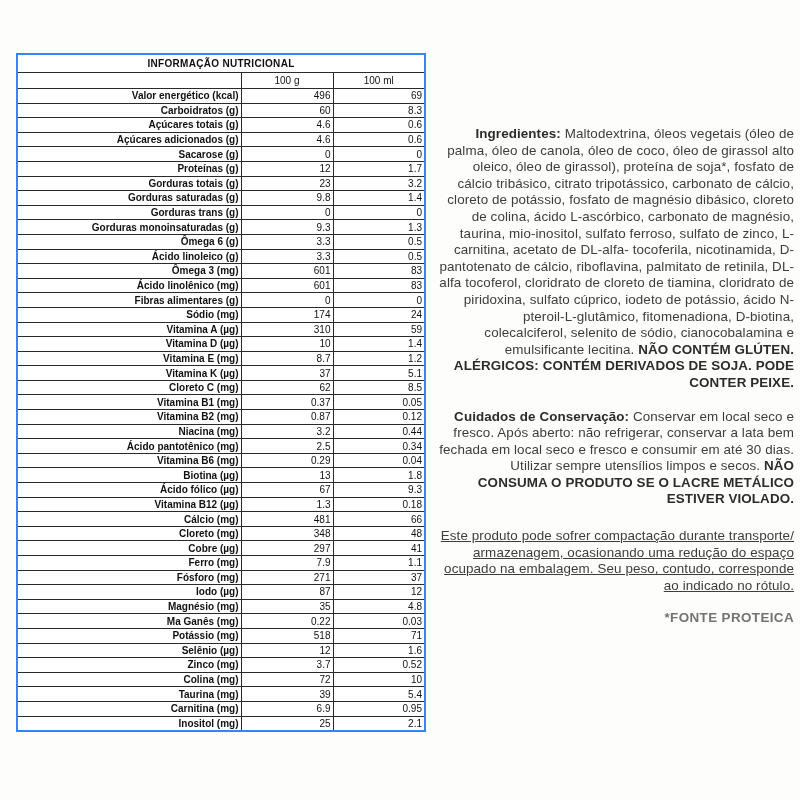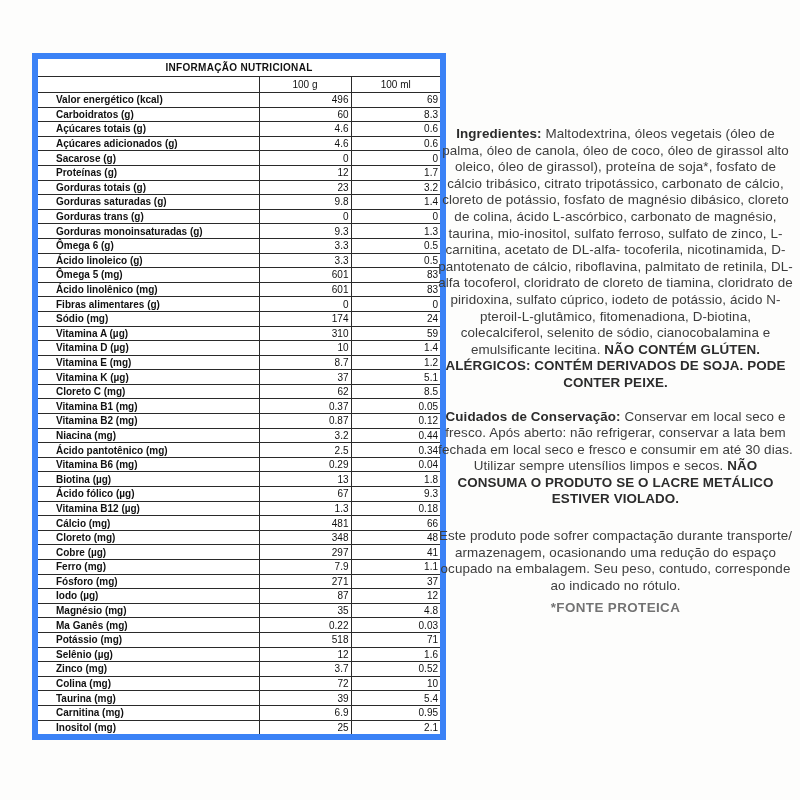--- a/index.html
+++ b/index.html
@@ -12,23 +12,22 @@
   }
 
   
   table.nutri {
     position: absolute;
     left: 16px; top: 53px;
     width: 408px;
     border-collapse: collapse;
     table-layout: fixed;
     background: #ffffff;
-    border: 6px solid #3b82f6;
+    border: 2px solid #3b82f6;
     color: #111;
-    margin-left: 16px;
   }
   table.nutri th, table.nutri td {
     border: 1px solid #2a2a2a;
     font-size: 10px;
     overflow: hidden;
     white-space: nowrap;
   }
   th.title-cell {
     border-bottom: 2px solid #0a0a0a;
     font-size: 11px;
@@ -39,37 +38,37 @@
     padding: 1px 0;
   }
   th.col-hdr, th.corner-cell {
     height: 13px;
     padding: 1px 2px;
     font-weight: normal;
     text-align: center;
     border-bottom: 1px solid #0a0a0a;
   }
   tbody td { height: 13.6px; line-height: 11px; padding: 0 2px; }
-  tbody td.lbl { font-weight: bold; text-align: left; padding-left: 18px; }
+  tbody td.lbl { font-weight: bold; text-align: right; padding-left: 18px; }
   tbody td.val { font-weight: normal; text-align: right; padding-right: 2px; }
 
   
   .info-col {
     position: absolute;
     left: 437px; top: 126px;
     width: 357px;
     color: #3d3d3d;
     font-size: 13.4px;
     line-height: 16.6px;
     letter-spacing: 0.1px;
-    text-align: center;
+    text-align: right;
   }
   .info-col p { margin: 0 0 17px 0; }
   .info-col p.storage { margin-bottom: 20px; }
-  .info-col p.compaction { margin-bottom: 6px; }
+  .info-col p.compaction { margin-bottom: 16px; text-decoration: underline; }
   .info-col strong { color: #2c2c2c; }
   .protein-note { font-weight: bold; color: #737373; letter-spacing: 0.4px; }
 </style>
 </head>
 <body>
 
 <table class="nutri">
   <colgroup>
     <col style="width:224px">
     <col style="width:92px">
@@ -141,21 +140,21 @@
         <td class="lbl">Ômega 6 (g)</td>
         <td class="val">3.3</td>
         <td class="val">0.5</td>
       </tr>
       <tr>
         <td class="lbl">Ácido linoleico (g)</td>
         <td class="val">3.3</td>
         <td class="val">0.5</td>
       </tr>
       <tr>
-        <td class="lbl">Ômega 5 (mg)</td>
+        <td class="lbl">Ômega 3 (mg)</td>
         <td class="val">601</td>
         <td class="val">83</td>
       </tr>
       <tr>
         <td class="lbl">Ácido linolênico (mg)</td>
         <td class="val">601</td>
         <td class="val">83</td>
       </tr>
       <tr>
         <td class="lbl">Fibras alimentares (g)</td>

